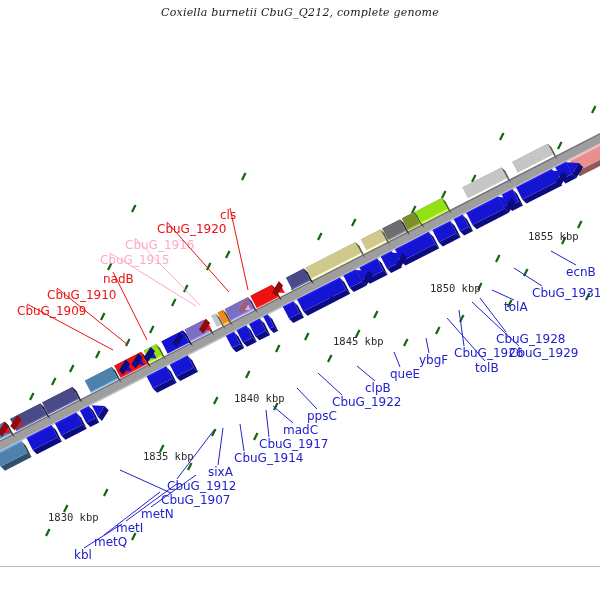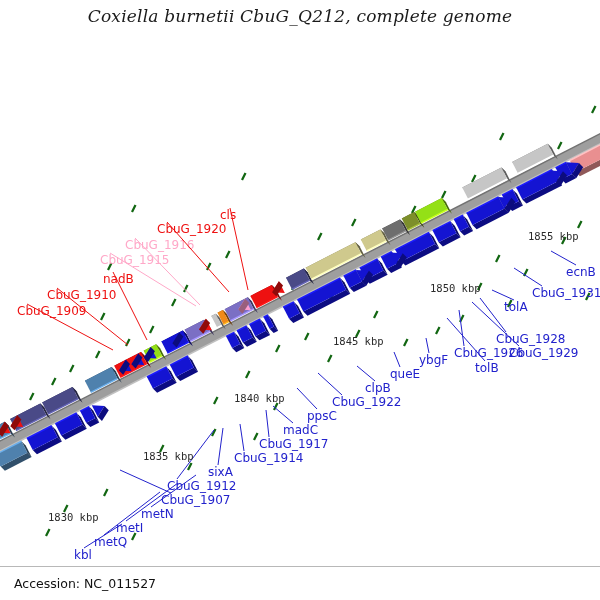--- a/index.html
+++ b/index.html
@@ -4,21 +4,21 @@
 <style>
   html,body{margin:0;padding:0;}
   body{
     width:600px;height:600px;background:#ffffff;overflow:hidden;position:relative;
     font-family:"DejaVu Sans","Liberation Sans",sans-serif;
   }
   #stage{position:absolute;left:0;top:0;width:600px;height:600px;overflow:hidden;}
   .title{
     position:absolute;left:0;top:6px;width:600px;text-align:center;
     font-family:"DejaVu Serif","Liberation Serif",serif;
-    font-style:italic;font-size:17px;color:#1a1a1a;letter-spacing:.2px;
+    font-style:italic;font-size:11px;color:#1a1a1a;letter-spacing:.2px;
   }
   .statusbar{
     position:absolute;left:0;top:566px;width:600px;height:34px;
     border-top:1px solid #b8b8b8;background:#ffffff;
   }
   .status-left{position:absolute;left:14px;top:9px;font-size:12.5px;color:#111;}
   .status-right{position:absolute;right:6px;top:9px;font-size:12.5px;color:#111;}
   svg{position:absolute;left:0;top:0;}
   .glabel{font-size:12px;font-family:"DejaVu Sans","Liberation Sans",sans-serif;}
   .tick-label{font-size:10.5px;fill:#2b2b2b;font-family:"DejaVu Sans Mono","Liberation Mono",monospace;}
@@ -478,16 +478,15 @@
         <text x="48" y="521" fill="#2b2b2b" class="tick-label">1830 kbp</text>
         <text x="143" y="460" fill="#2b2b2b" class="tick-label">1835 kbp</text>
         <text x="234" y="402" fill="#2b2b2b" class="tick-label">1840 kbp</text>
         <text x="333" y="345" fill="#2b2b2b" class="tick-label">1845 kbp</text>
         <text x="430" y="292" fill="#2b2b2b" class="tick-label">1850 kbp</text>
         <text x="528" y="240" fill="#2b2b2b" class="tick-label">1855 kbp</text>
       </g>
     </svg>
 
   <div class="statusbar">
-    <div class="status-left">Accession: NC_011527</div>
   </div>
 
 </div>
 
 </body></html>

